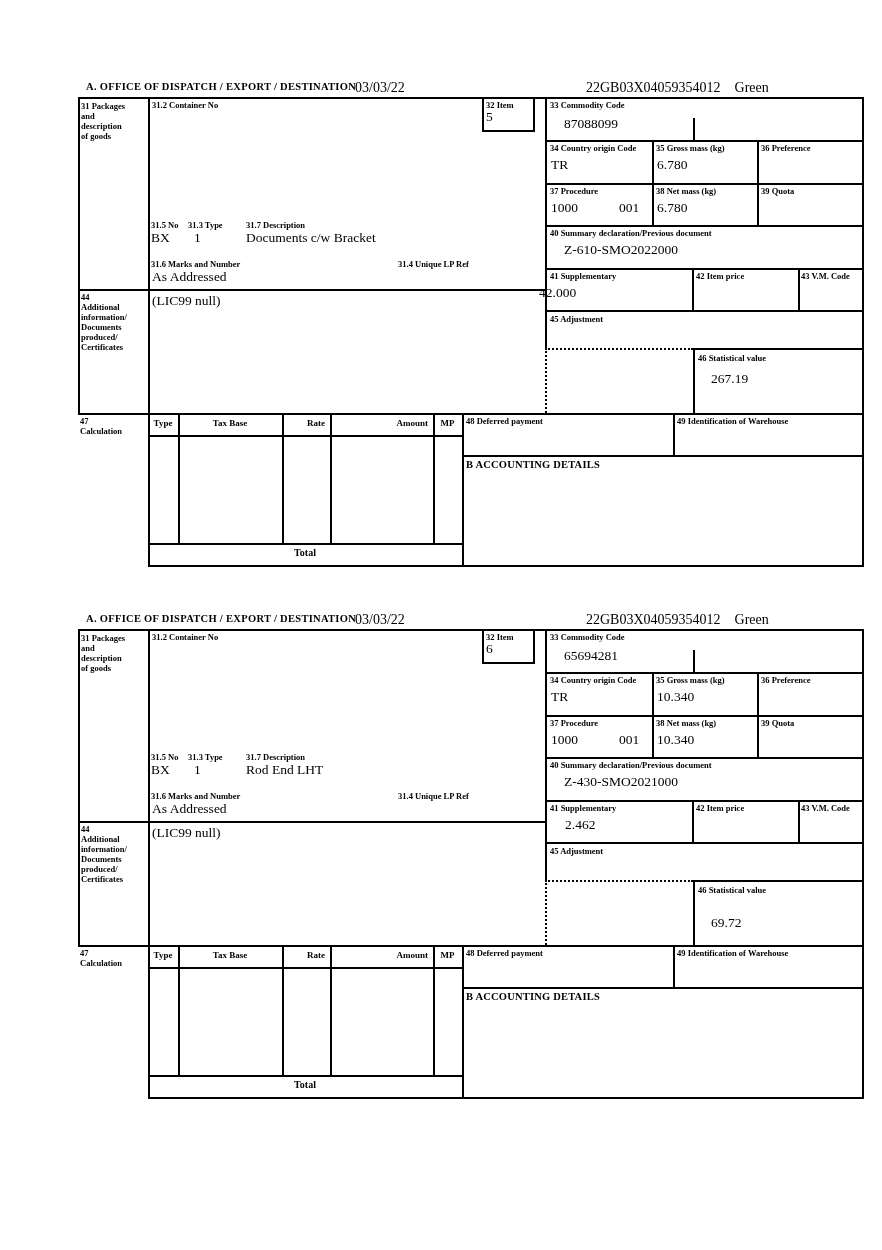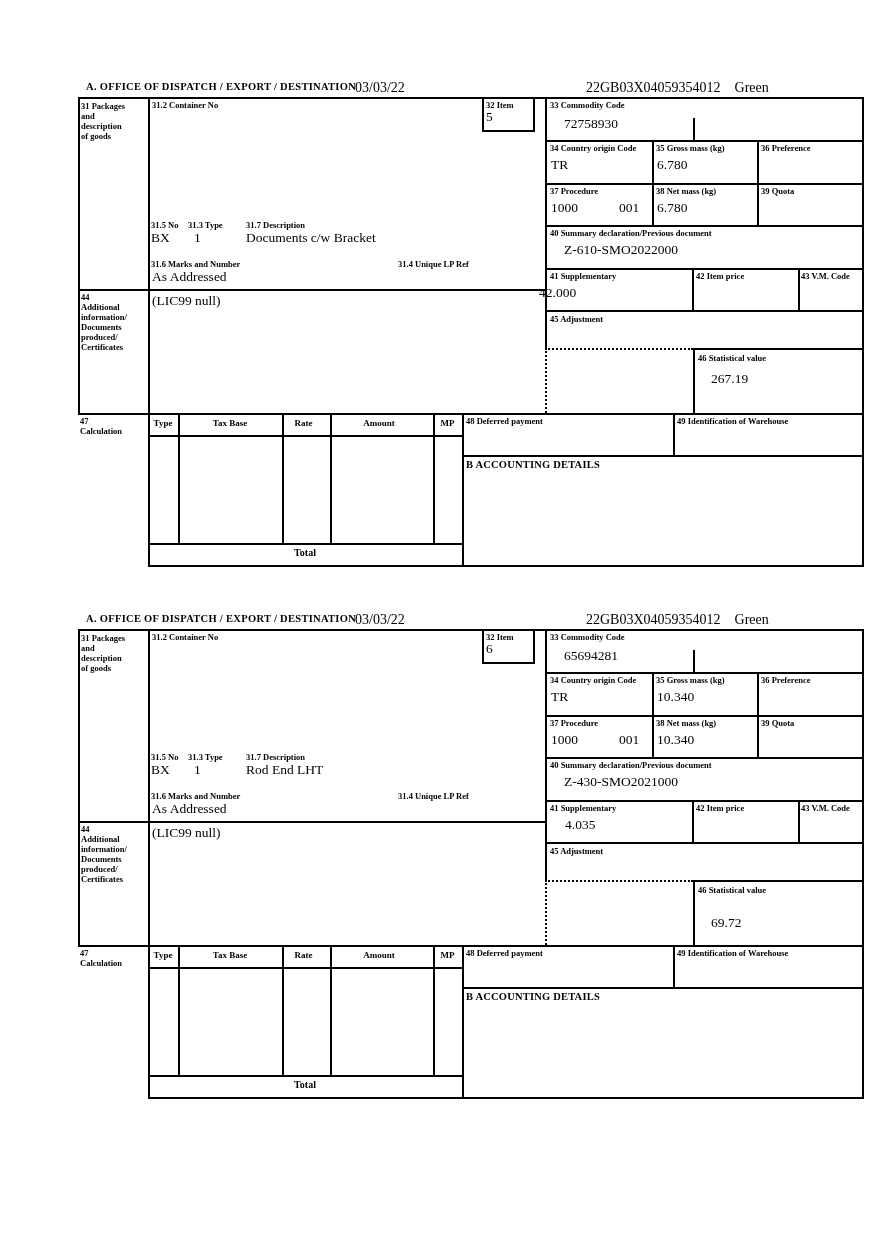--- a/index.html
+++ b/index.html
@@ -12,21 +12,21 @@
   .vl.dot{border-left-style:dotted;}
   .lbl{position:absolute;font-size:8.5px;font-weight:bold;line-height:10px;white-space:nowrap;}
   .lbl.multi{white-space:pre-line;}
   .val{position:absolute;font-size:13.5px;line-height:15px;white-space:nowrap;}
   .hdr-office{position:absolute;left:8px;top:1px;font-size:10.5px;font-weight:bold;letter-spacing:.3px;}
   .hdr-date{left:277px;top:0;font-size:14px;}
   .hdr-ref{left:508px;top:0;font-size:14px;}
   .hdr-ref .route{margin-left:14px;}
   .colhdr{position:absolute;top:338px;font-size:9px;font-weight:bold;}
   .ctr{text-align:center;}
-  .rgt{text-align:center;padding-right:3px;box-sizing:border-box;}
+  .rgt{text-align:right;padding-right:3px;box-sizing:border-box;}
   .acct{position:absolute;left:388px;top:379px;font-size:10.5px;font-weight:bold;letter-spacing:.2px;}
   .total{position:absolute;left:70px;width:314px;top:467px;font-size:10px;font-weight:bold;text-align:center;}
 </style>
 </head>
 <body>
 
 <div class="page">
   <div id="forms-host">
   <div class="form" style="top: 80px;">
 
@@ -75,21 +75,21 @@
     <div class="lbl multi" style="left:3px;top:21px;width:64px">31 Packages
 and
 description
 of goods</div>
     <div class="lbl" style="left:74px;top:20px">31.2 Container No</div>
 
     <div class="lbl" style="left:408px;top:20px">32 Item</div>
     <div class="val" style="left:408px;top:29px">5</div>
 
     <div class="lbl" style="left:472px;top:20px">33 Commodity Code</div>
-    <div class="val" style="left:486px;top:36px">72758930</div>
+    <div class="val" style="left:486px;top:36px">87088099</div>
 
     <div class="lbl" style="left:472px;top:63px">34 Country origin Code</div>
     <div class="val" style="left:473px;top:77px">TR</div>
     <div class="lbl" style="left:578px;top:63px">35 Gross mass (kg)</div>
     <div class="val" style="left:579px;top:77px">6.780</div>
     <div class="lbl" style="left:683px;top:63px">36 Preference</div>
 
     <div class="lbl" style="left:472px;top:106px">37 Procedure</div>
     <div class="val" style="left:473px;top:120px">1000</div>
     <div class="val" style="left:541px;top:120px">001</div>
@@ -221,21 +221,21 @@
     <div class="val" style="left:168px;top:150px">Rod End LHT</div>
 
     <div class="lbl" style="left:73px;top:179px">31.6 Marks and Number</div>
     <div class="lbl" style="left:320px;top:179px">31.4 Unique LP Ref</div>
     <div class="val" style="left:74px;top:189px">As Addressed</div>
 
     <div class="lbl" style="left:472px;top:148px">40 Summary declaration/Previous document</div>
     <div class="val" style="left:486px;top:162px">Z-430-SMO2021000</div>
 
     <div class="lbl" style="left:472px;top:191px">41 Supplementary</div>
-    <div class="val" style="left:487px;top:205px">4.035</div>
+    <div class="val" style="left:487px;top:205px">2.462</div>
     <div class="lbl" style="left:618px;top:191px">42 Item price</div>
     <div class="lbl" style="left:723px;top:191px">43 V.M. Code</div>
 
     <div class="lbl multi" style="left:3px;top:212px;width:64px">44
 Additional
 information/
 Documents
 produced/
 Certificates</div>
     <div class="val" style="left:74px;top:213px">(LIC99 null)</div>

